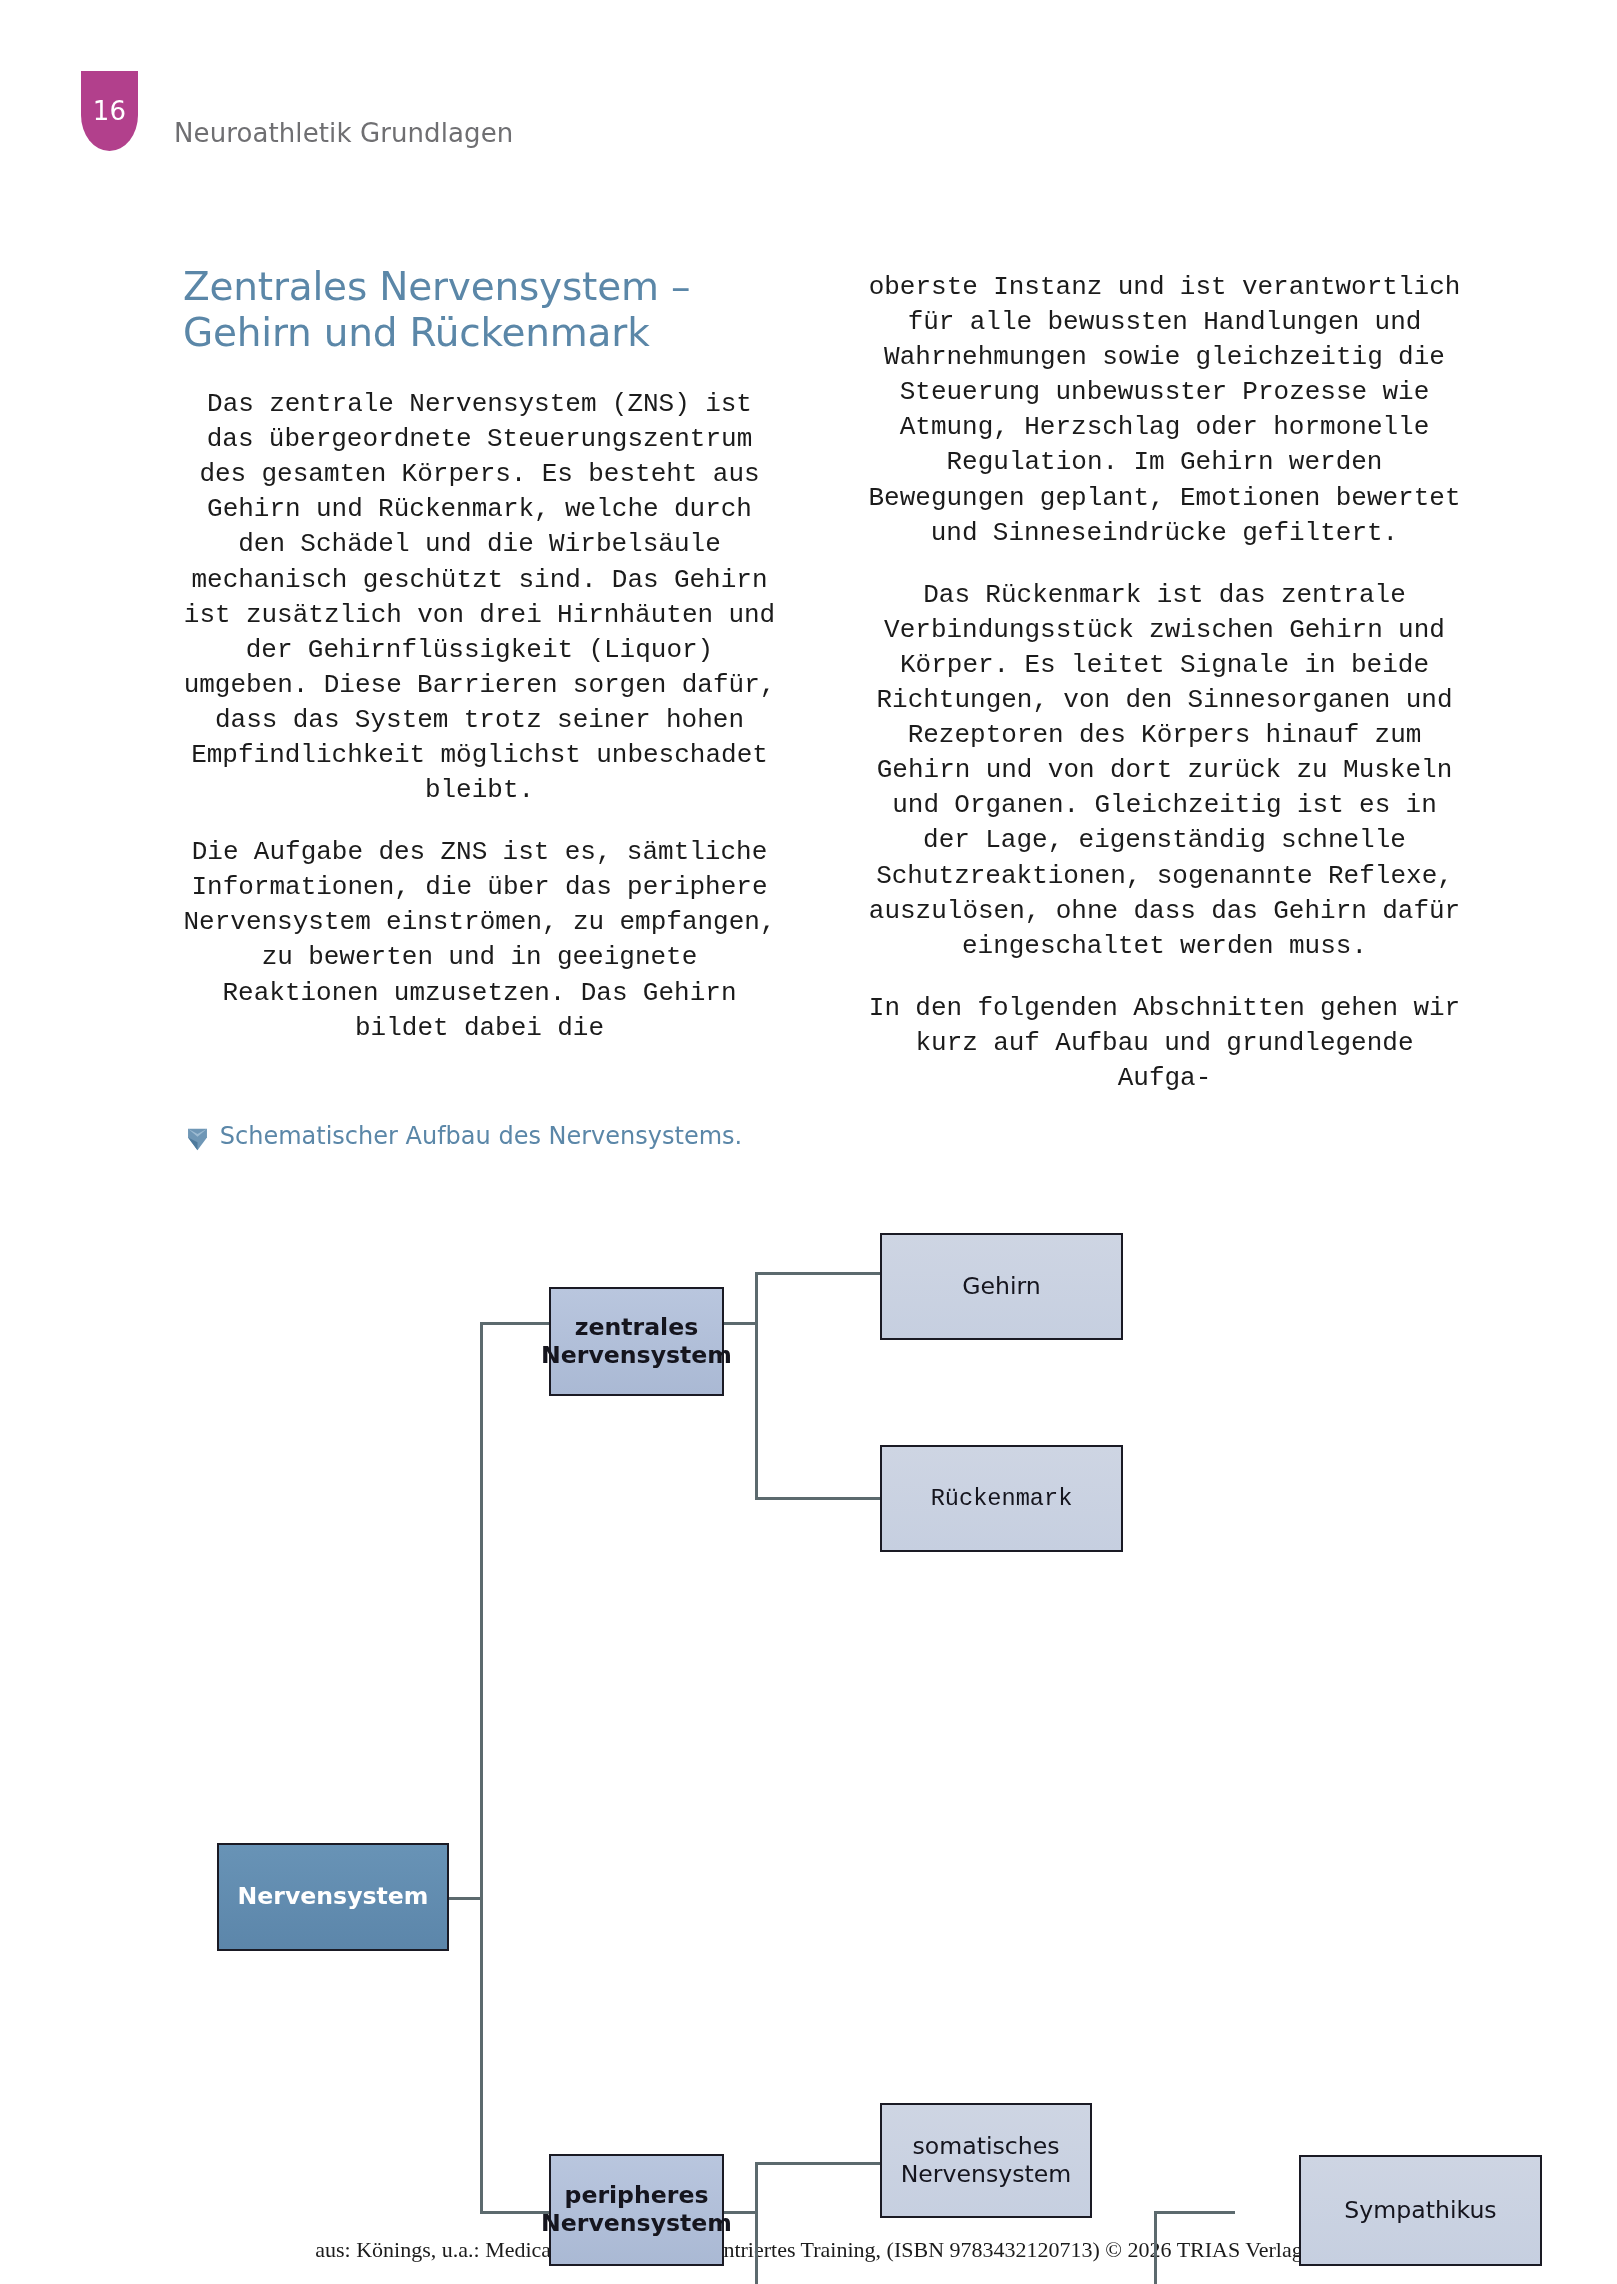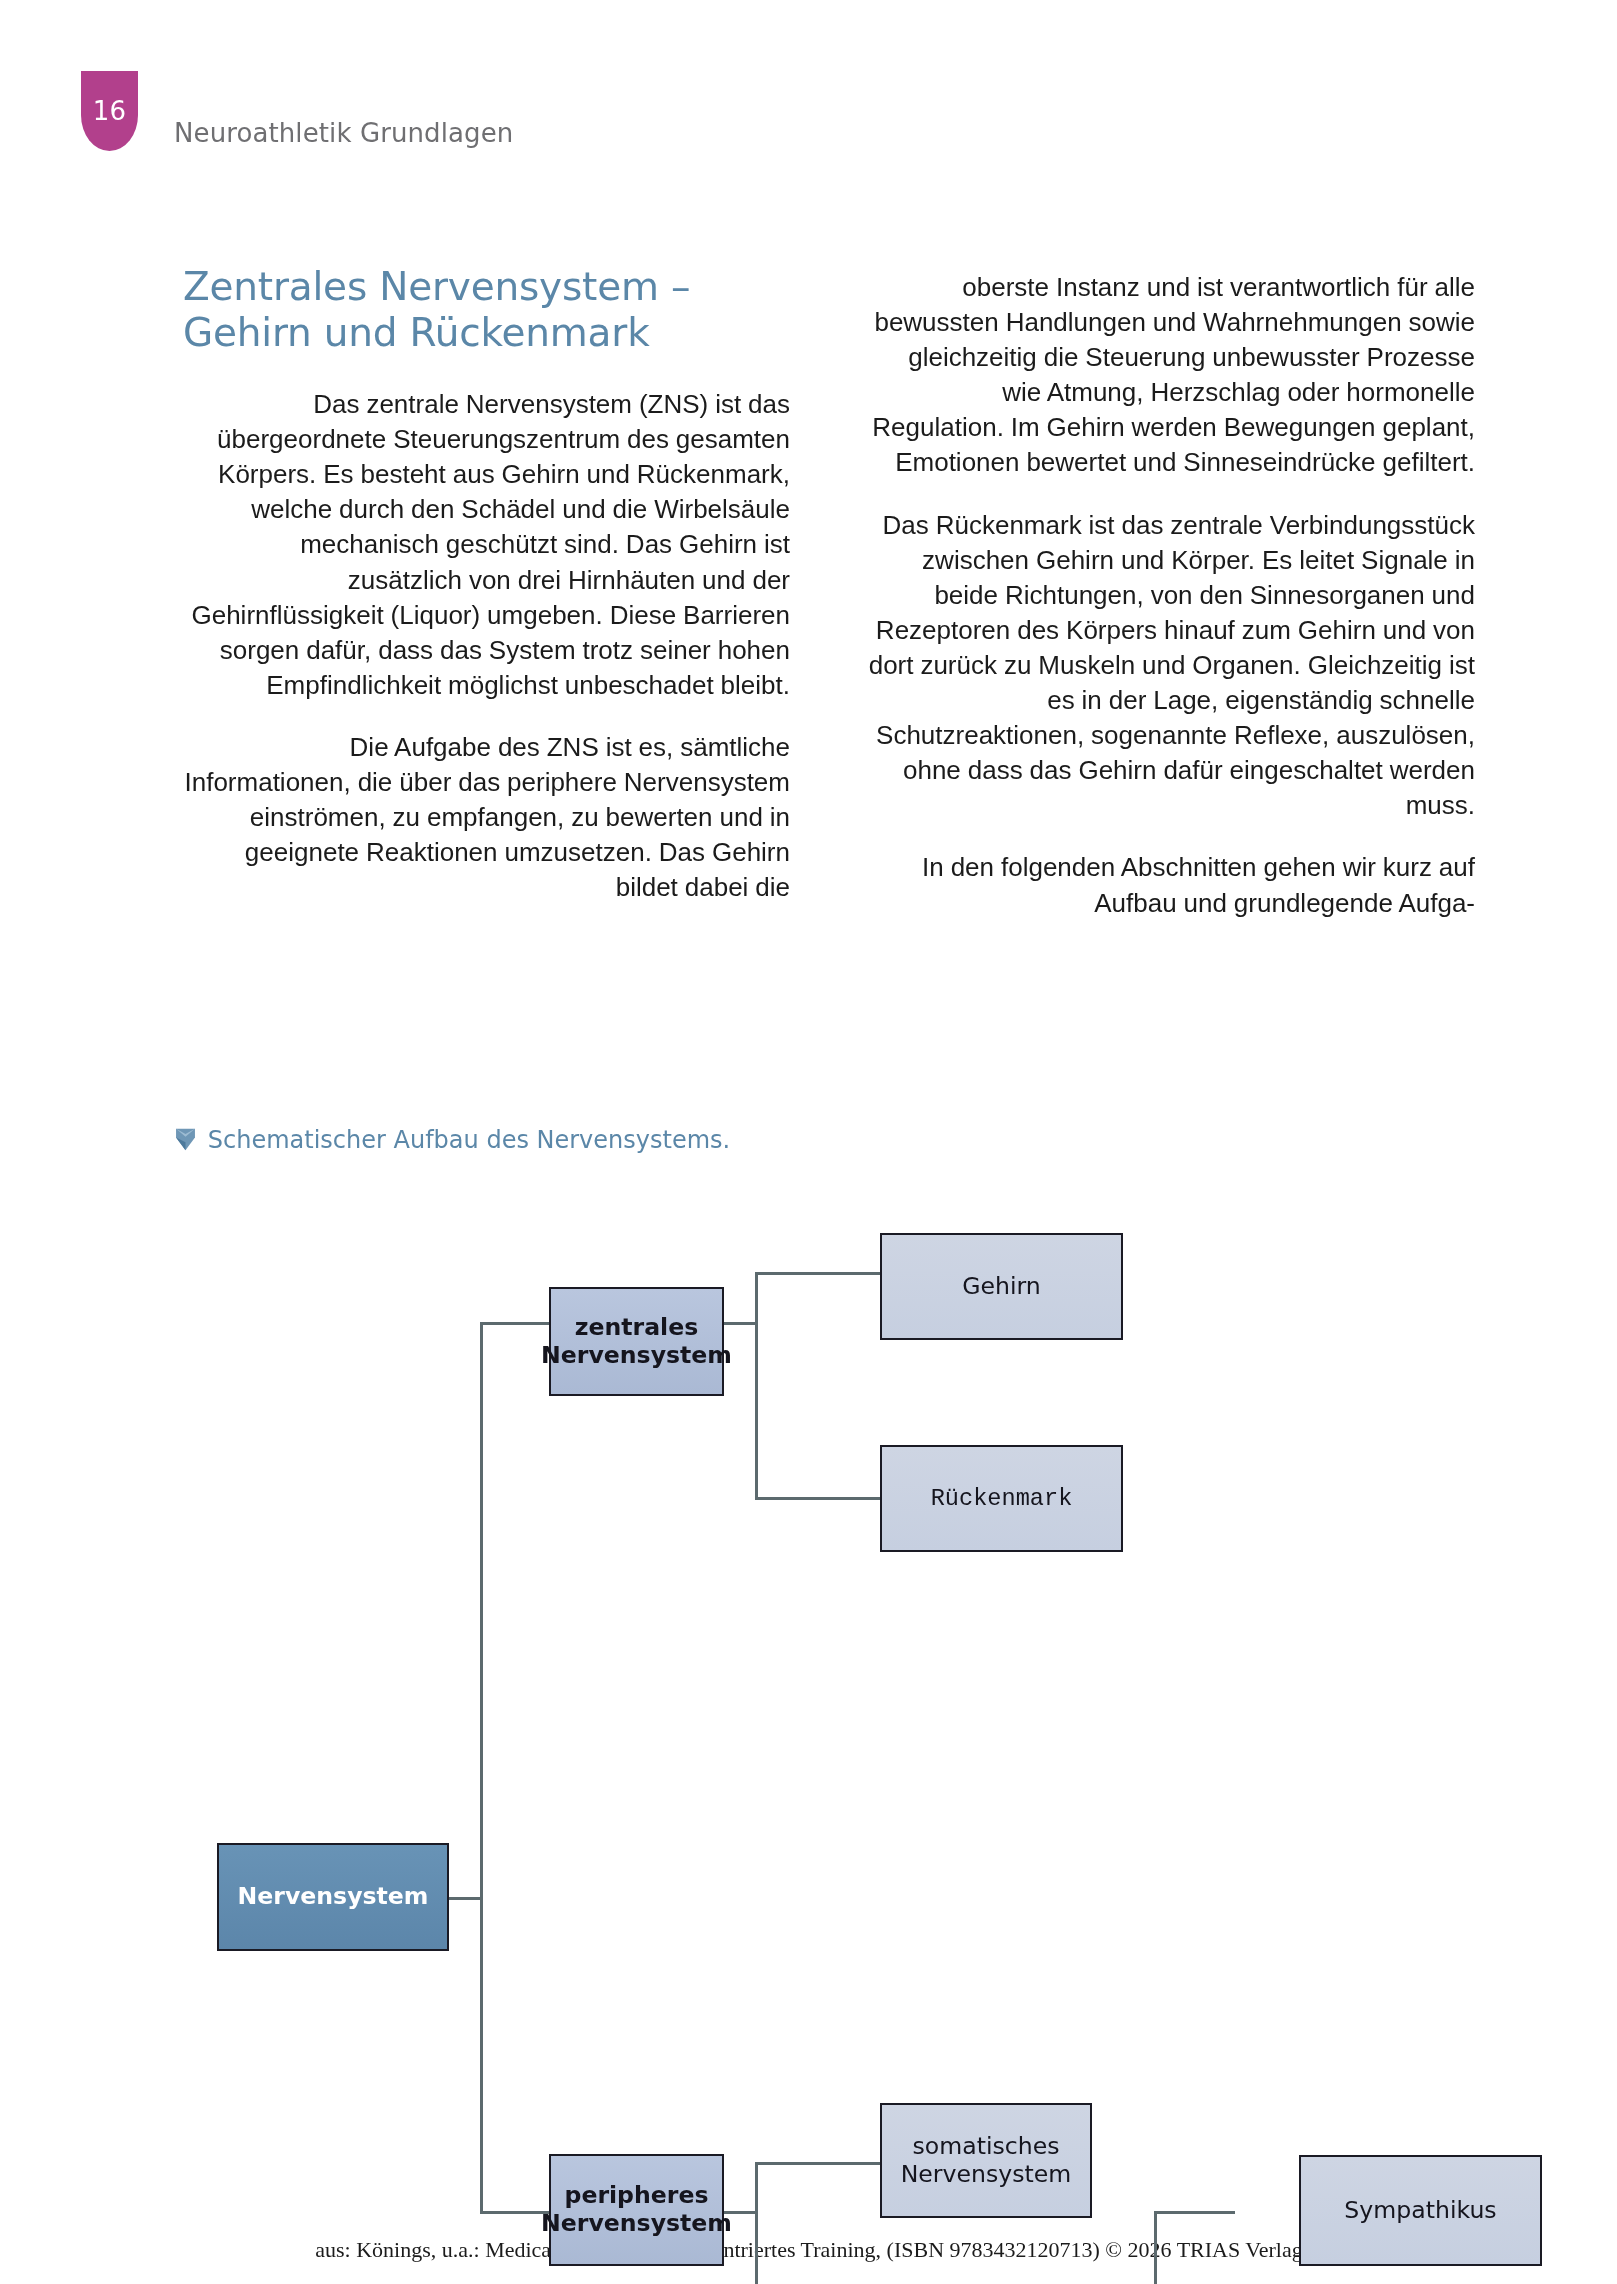--- a/index.html
+++ b/index.html
@@ -73,38 +73,38 @@
     margin: 8px 0 31px 0;
     color: #5b87a8;
     font-family: "DejaVu Sans", "Liberation Sans", sans-serif;
     font-size: 39px;
     font-weight: 400;
     line-height: 1.18;
     letter-spacing: -0.2px;
   }
 
   p.body-text {
-    margin: 0 3px 27px 0;
-    font-family: Liberation Sans, sans-serif;
+    margin: 0 17px 27px 0;
+    font-family: Liberation Mono, monospace;
     font-size: 26px;
     line-height: 1.35;
     color: #1b1b1b;
-    text-align: right;
+    text-align: center;
     hyphens: manual;
     word-spacing: -0.3px;
   }
   p.body-text:last-child { margin-bottom: 0; }
 
   
   .figcaption {
     position: absolute;
-    left: 174px;
+    left: 186px;
     top: 1121px;
     display: flex;
-    align-items: flex-end;
+    align-items: flex-start;
     width: 607px;
   }
   .caption-icon {
     flex: 0 0 auto;
     margin-right: 10.8px;
     margin-top: 5.4px;
   }
   .caption-text {
     color: #5b87a8;
     font-family: "DejaVu Sans", "Liberation Sans", sans-serif;

